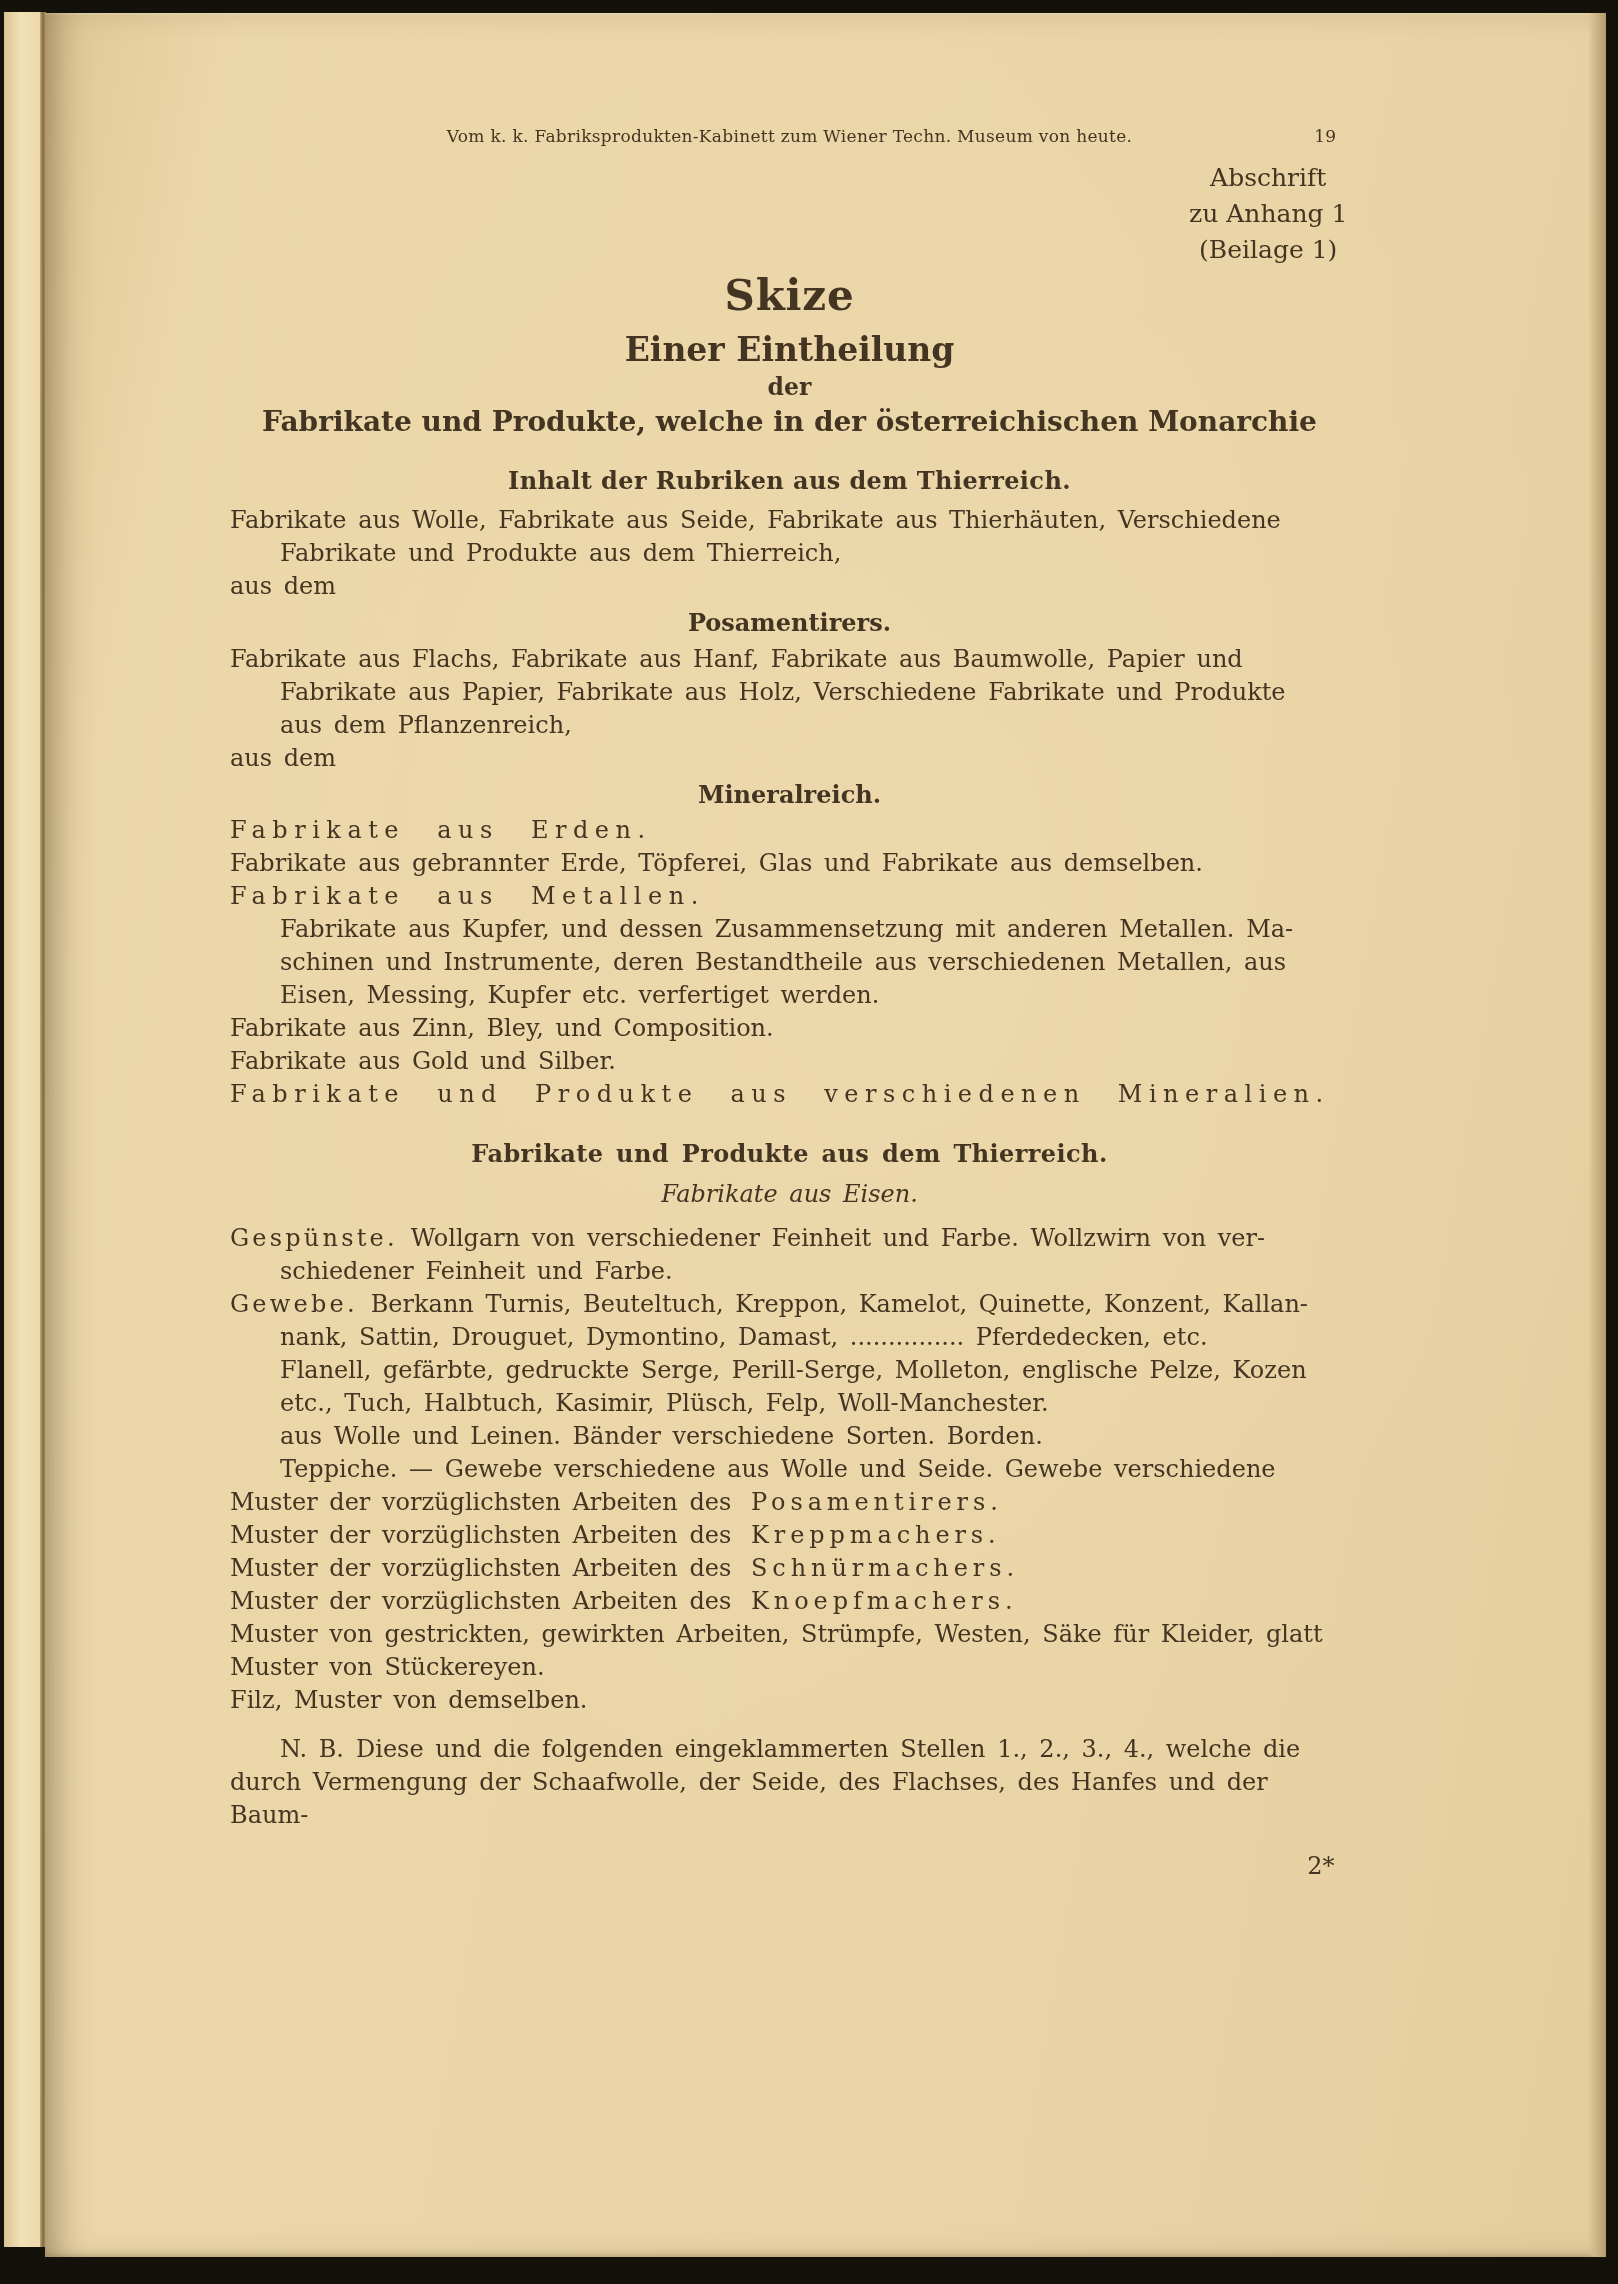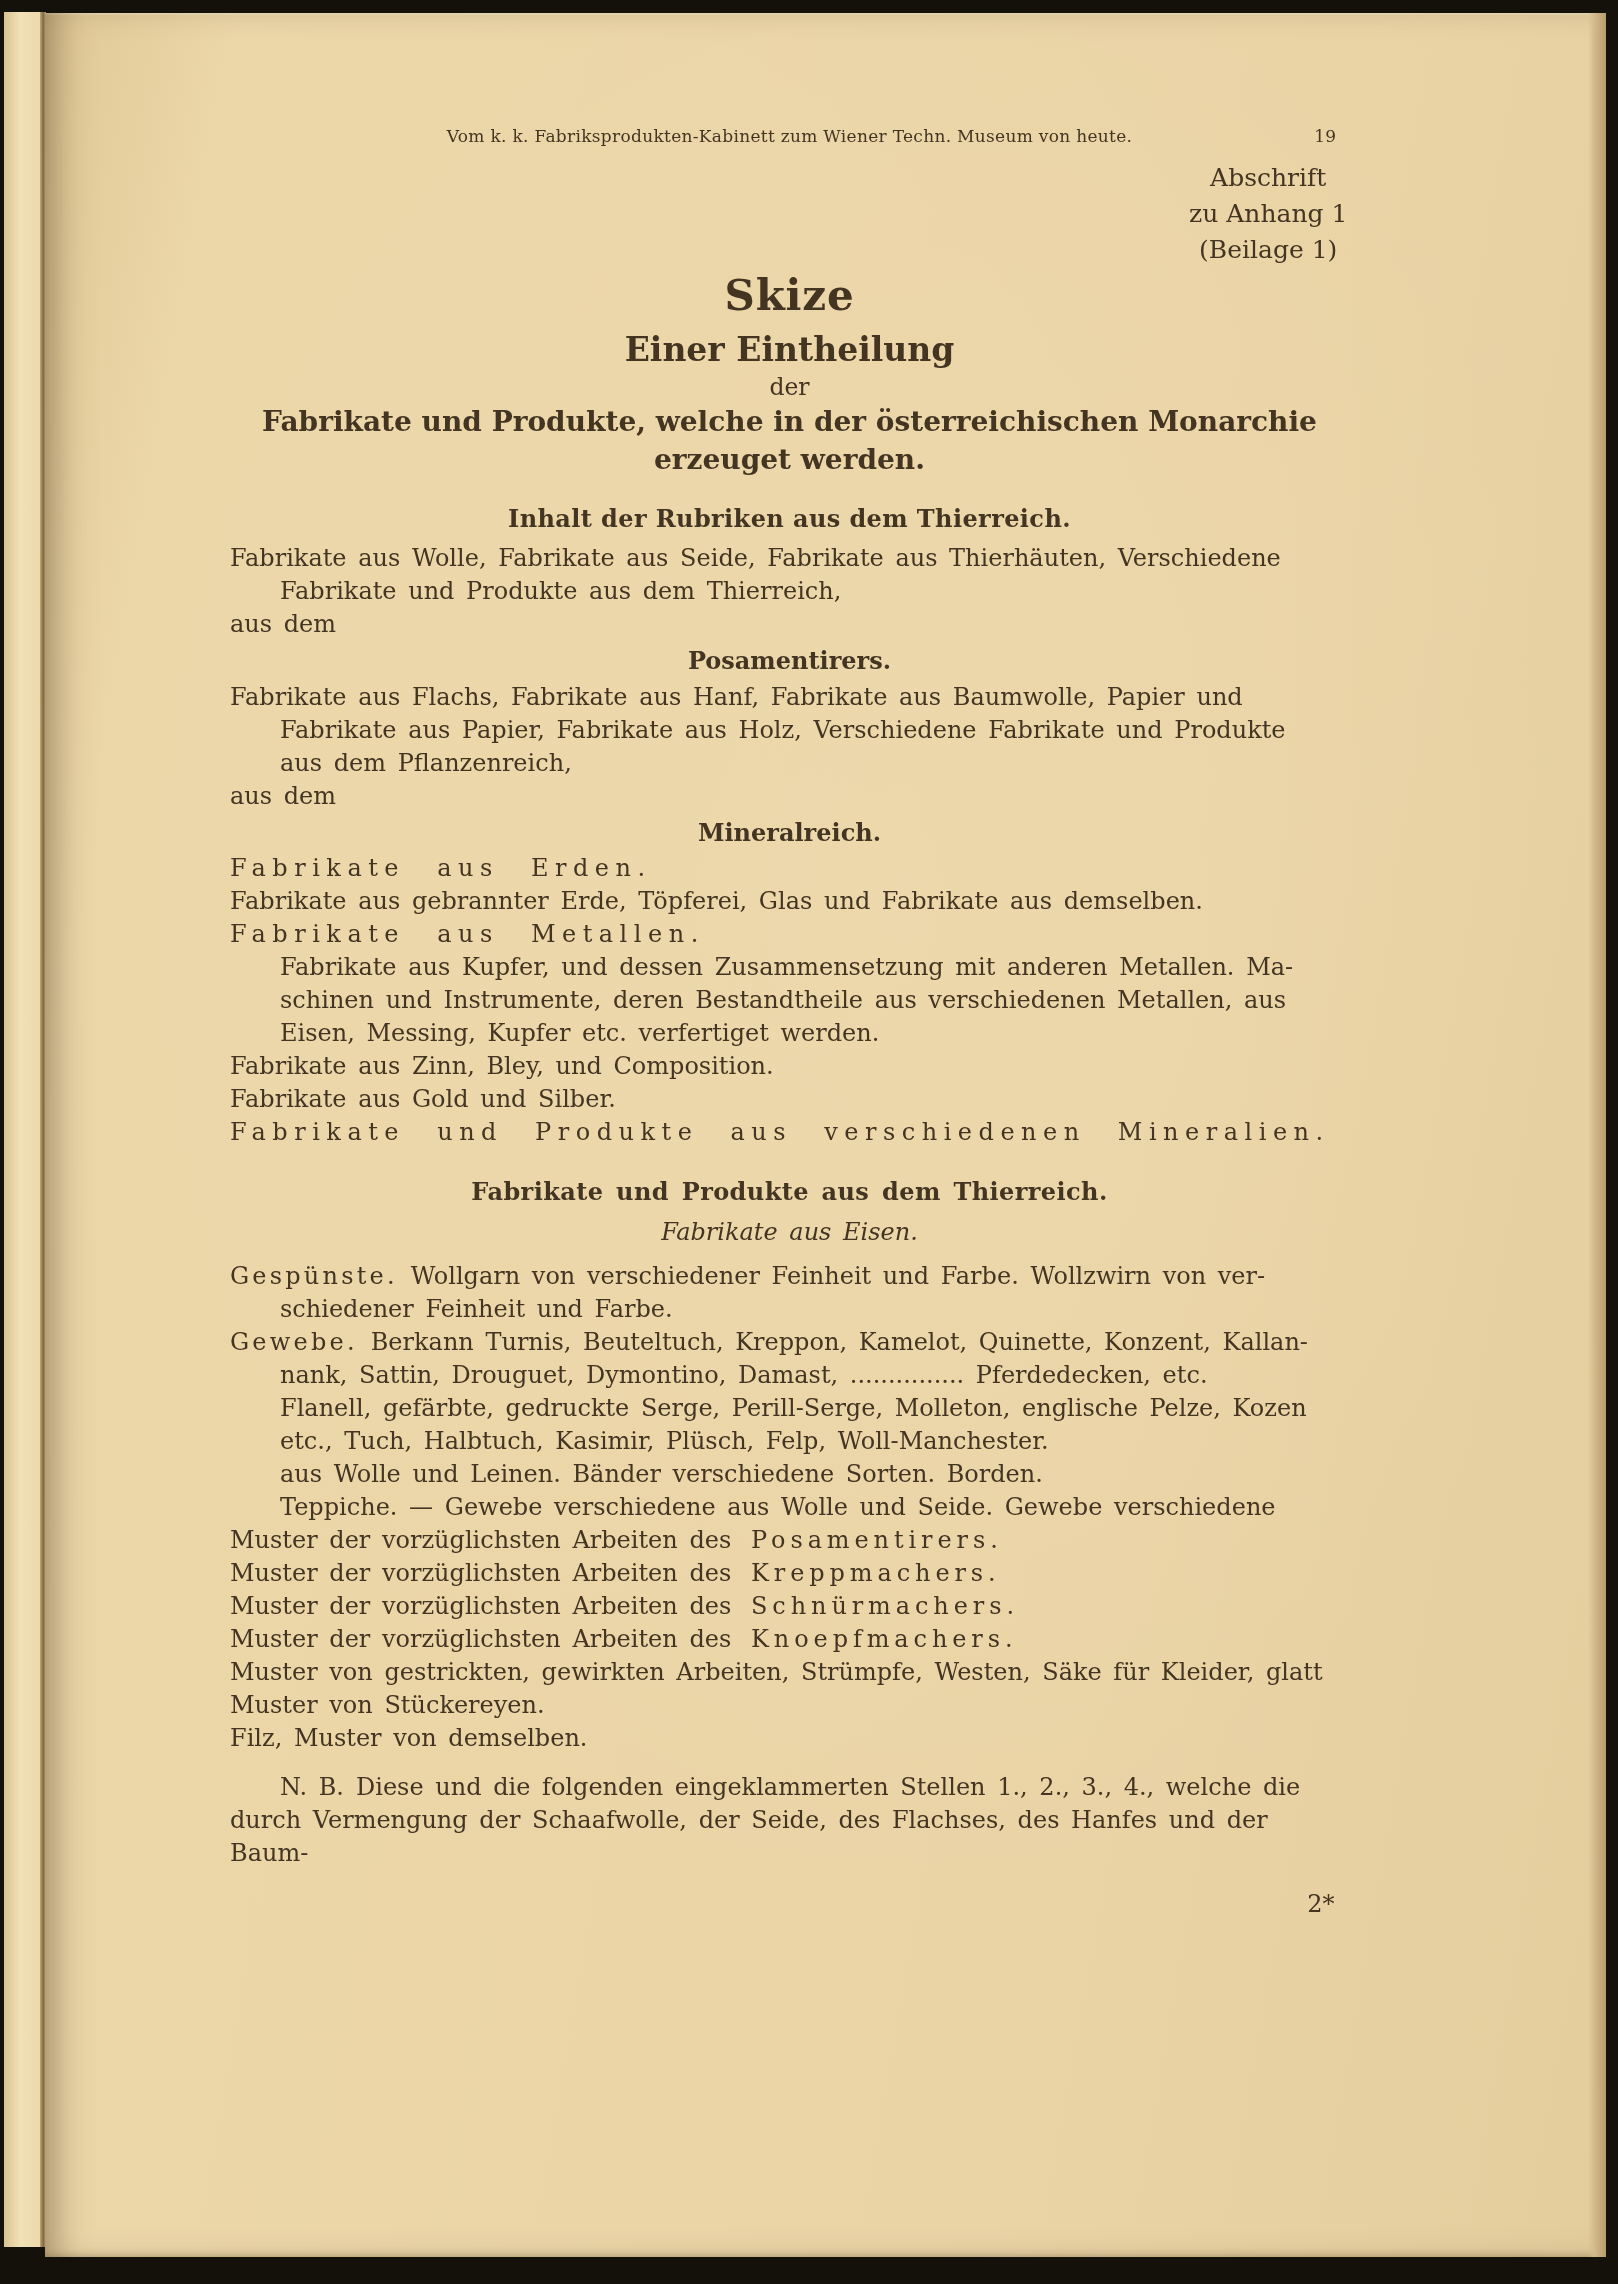--- a/index.html
+++ b/index.html
@@ -45,21 +45,21 @@
 
   .header-row{position:relative;margin-top:107px;height:32px;font-size:17px;line-height:32px;}
   .header-title{text-align:center;letter-spacing:0.3px;}
   .page-num{position:absolute;right:13px;top:0;}
 
   .annotation{display:flex;justify-content:flex-end;margin-top:8px;}
   .annotation .inner{text-align:center;font-size:25px;line-height:36px;padding-right:1.6px;}
 
   .main-title{text-align:center;font-weight:bold;font-size:42px;line-height:50px;margin-top:3.2px;letter-spacing:0.8px;}
   .subtitle-1{text-align:center;font-weight:bold;font-size:33px;line-height:44px;margin-top:6.5px;}
-  .subtitle-2{text-align:center;font-weight:normal;font-size:23.5px;line-height:31px;}
+  .subtitle-2{text-align:center;font-weight:bold;font-size:23.5px;line-height:31px;}
   .subtitle-3,.subtitle-4{text-align:center;font-weight:bold;font-size:28px;line-height:38px;}
 
   .section-heading{text-align:center;font-weight:bold;font-size:24px;line-height:34px;margin-top:23px;letter-spacing:0.4px;}
 
   .lines{margin-top:6.5px;font-size:24px;}
   .line{line-height:33px;word-spacing:4px;}
   .line.indent{margin-left:50px;}
   .line.center{text-align:center;font-weight:bold;margin:3.2px 0;}
   .line.heading{text-align:center;font-weight:bold;margin-top:26px;margin-bottom:8px;letter-spacing:0.4px;}
   .line.italic{text-align:center;font-style:italic;margin-top:6.5px;margin-bottom:11.3px;}
@@ -90,21 +90,20 @@
           <div>Abschrift</div>
           <div>zu Anhang 1</div>
           <div>(Beilage 1)</div>
         </div>
       </div>
 
       <div class="main-title">Skize</div>
       <div class="subtitle-1">Einer Eintheilung</div>
       <div class="subtitle-2">der</div>
       <div class="subtitle-3">Fabrikate und Produkte, welche in der österreichischen Monarchie</div>
-      <div class="subtitle-4">erzeuget werden.</div>
 
       <div class="section-heading">Inhalt der Rubriken aus dem Thierreich.</div>
 
       <div class="lines" id="body-lines">
           <div class="line">Fabrikate aus Wolle, Fabrikate aus Seide, Fabrikate aus Thierhäuten, Verschiedene</div>
           <div class="line indent">Fabrikate und Produkte aus dem Thierreich,</div>
           <div class="line">aus dem</div>
           <div class="line center">Posamentirers.</div>
           <div class="line">Fabrikate aus Flachs, Fabrikate aus Hanf, Fabrikate aus Baumwolle, Papier und</div>
           <div class="line indent">Fabrikate aus Papier, Fabrikate aus Holz, Verschiedene Fabrikate und Produkte</div>

